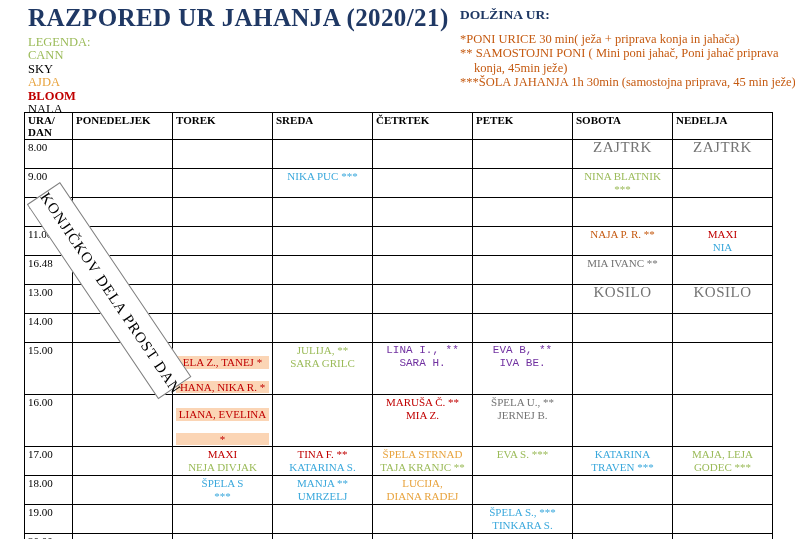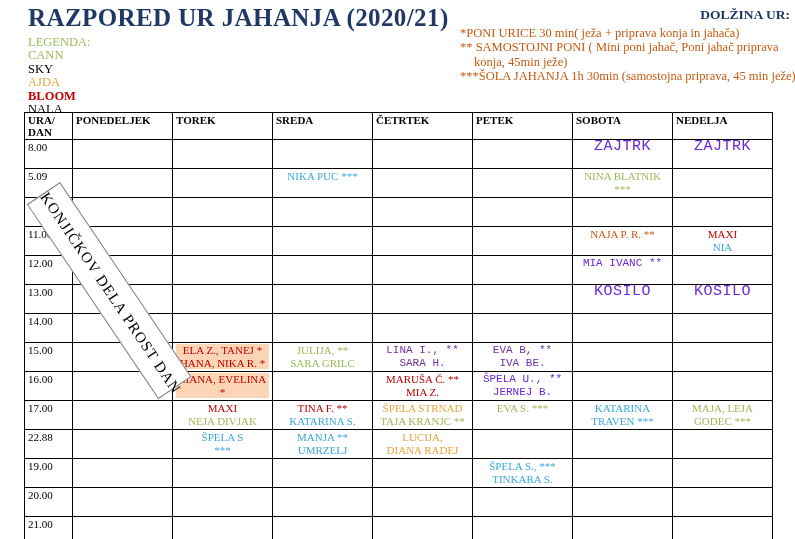--- a/index.html
+++ b/index.html
@@ -32,22 +32,21 @@
   .lg-nala{color:#000000;}
   .lg-title{color:#9bbb59;}
 
   .duration{
     position:absolute;left:460px;top:8px;
     font-size:12.5px;line-height:14.6px;
     width:330px;
   }
   .duration .dtitle{
     color:#1f3864;font-weight:bold;font-size:13.5px;
-    margin-bottom:3px;
-    text-align:right;
+    margin-bottom:9px;
   }
   .duration .dline{color:#c55a11;white-space:nowrap;}
 
   
   table.sched{
     position:absolute;left:24px;top:112px;
     border-collapse:collapse;
     width:748px;
     table-layout:fixed;
   }
@@ -69,28 +68,28 @@
   .col-day{width:100px;}
   td.hour{
     font-size:11.5px;
     text-align:left;
     height:26px;
     padding-left:4px;
   }
   .cell-inner{line-height:12.6px;text-align:center;}
 
   .big{font-size:15px;text-align:center;letter-spacing:.5px;}
-  .c-black{color:#6d28d9;font-family:Liberation Mono, monospace;}
+  .c-black{color:#737373;}
   .c-green{color:#9bbb59;}
   .c-sky{color:#3aa8dc;}
   .c-ajda{color:#e8a33d;}
   .c-bloom{color:#c00000;}
   .c-purple{color:#7030a0;font-family:Liberation Mono, monospace;}
   .c-orange{color:#c55a11;}
-  .bg-peach{background:#fbd5b5;}
+  .bg-peach{background:#fbd5b5;margin-top:12px;}
 
   
   .banner{
     position:absolute;
     left:60px;top:182px;
     width:235px;height:40px;
     border:1px solid #808080;
     background:#ffffff;
     transform:rotate(56deg);
     transform-origin:0 0;
@@ -170,21 +169,21 @@
               <div class="c-black big">ZAJTRK</div>
             </div>
           </td>
           <td>
             <div class="cell-inner">
               <div class="c-black big">ZAJTRK</div>
             </div>
           </td>
         </tr>
         <tr>
-          <td class="hour">5.09</td>
+          <td class="hour">9.00</td>
           <td></td>
           <td></td>
           <td>
             <div class="cell-inner">
               <div class="c-sky">NIKA PUC ***</div>
             </div>
           </td>
           <td></td>
           <td></td>
           <td>
@@ -218,21 +217,21 @@
             </div>
           </td>
           <td>
             <div class="cell-inner">
               <div class="c-bloom">MAXI</div>
               <div class="c-sky">NIA</div>
             </div>
           </td>
         </tr>
         <tr>
-          <td class="hour">12.00</td>
+          <td class="hour">16.48</td>
           <td></td>
           <td></td>
           <td></td>
           <td></td>
           <td></td>
           <td>
             <div class="cell-inner">
               <div class="c-black">MIA IVANC **</div>
             </div>
           </td>
@@ -354,21 +353,21 @@
             </div>
           </td>
           <td>
             <div class="cell-inner">
               <div class="c-green">MAJA, LEJA</div>
               <div class="c-green">GODEC  ***</div>
             </div>
           </td>
         </tr>
         <tr>
-          <td class="hour">22.88</td>
+          <td class="hour">18.00</td>
           <td></td>
           <td>
             <div class="cell-inner">
               <div class="c-sky">ŠPELA S</div>
               <div class="c-sky">***</div>
             </div>
           </td>
           <td>
             <div class="cell-inner">
               <div class="c-sky">MANJA **</div>

